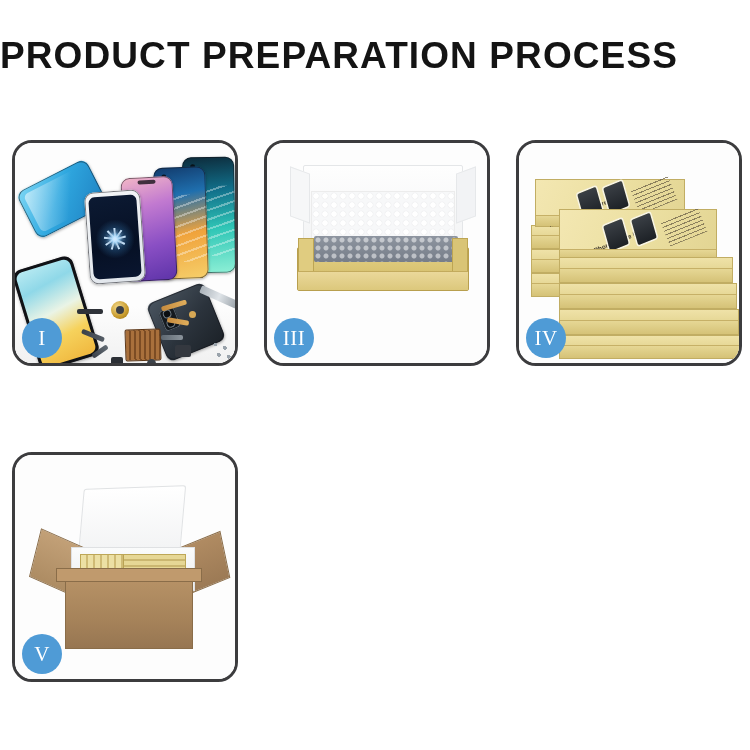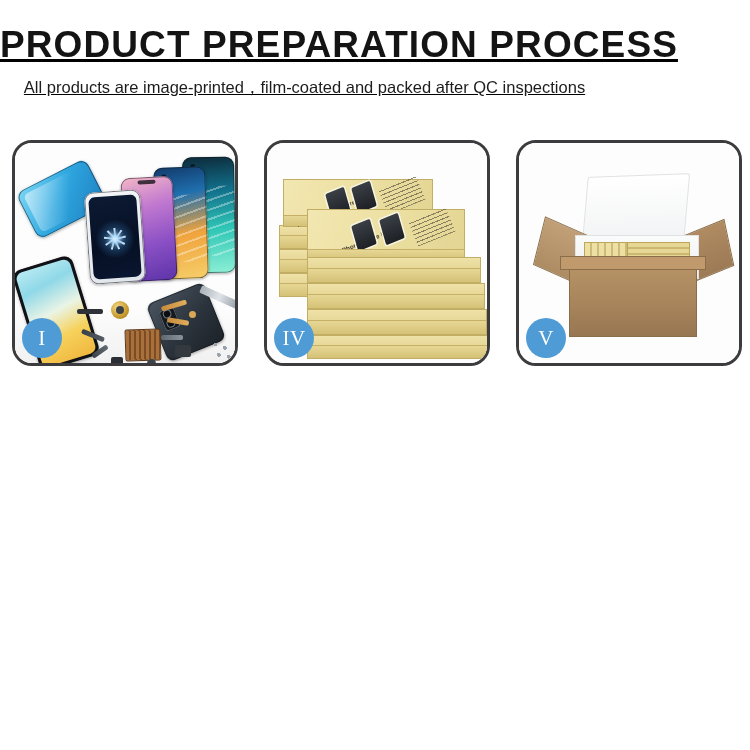--- a/index.html
+++ b/index.html
@@ -11,23 +11,22 @@
     width: 750px;
     height: 750px;
     font-family: "Liberation Sans", sans-serif;
     overflow: hidden;
     position: relative;
   }
 
   
   .header {
     width: 609px;
-    padding-top: 23px;
+    padding-top: 34px;
     text-align: center;
-    text-decoration: underline;
   }
   .title {
     font-family: "Liberation Sans", sans-serif;
     font-size: 37px;
     font-weight: 700;
     letter-spacing: 1.1px;
     color: #141414;
     line-height: 44px;
     white-space: nowrap;
   }
@@ -462,21 +461,20 @@
   .sl-tape2 {
     position:absolute; left:30%; top:82%; width:12px; height:16px;
     background: rgba(120,92,60,.5);
   }
 </style>
 </head>
 <body>
 
 <div class="header">
   <div class="title">PRODUCT PREPARATION PROCESS</div>
-  <div class="subtitle">All products are image-printed，film-coated and packed after QC inspections</div>
 </div>
 
 <div class="grid">
 
   <div class="panel">
     <div class="panel-inner">
       <div class="scene">
         <div class="shadow-floor"></div>
 
         <div class="ph p-film">
@@ -532,20 +530,36 @@
 
         <div class="part dot d3"></div>
         <div class="part screws"></div>
         <div class="part tweezer"></div>
       </div>
     </div>
     <div class="badge">I</div>
   </div>
 
 
+  <div class="panel">
+    <div class="panel-inner">
+      <div class="box3-lid">
+        <span class="flapL"></span>
+        <span class="flapR"></span>
+      </div>
+      <div class="foampad"></div>
+      <div class="tray">
+        <span class="grey"></span>
+        <span class="endL"></span>
+        <span class="endR"></span>
+        <span class="front"></span>
+      </div>
+    </div>
+    <div class="badge">III</div>
+  </div>
 
   <div class="panel">
     <div class="panel-inner">
       <div class="stack">
 
         <div class="gbox" style="left:4px; top:60px; width:120px; height:22px;">
             <span class="gb-side" style="height:12px;"></span>
           </div>
         <div class="gbox" style="left:4px; top:84px; width:120px; height:22px;">
             <span class="gb-side" style="height:12px;"></span>

